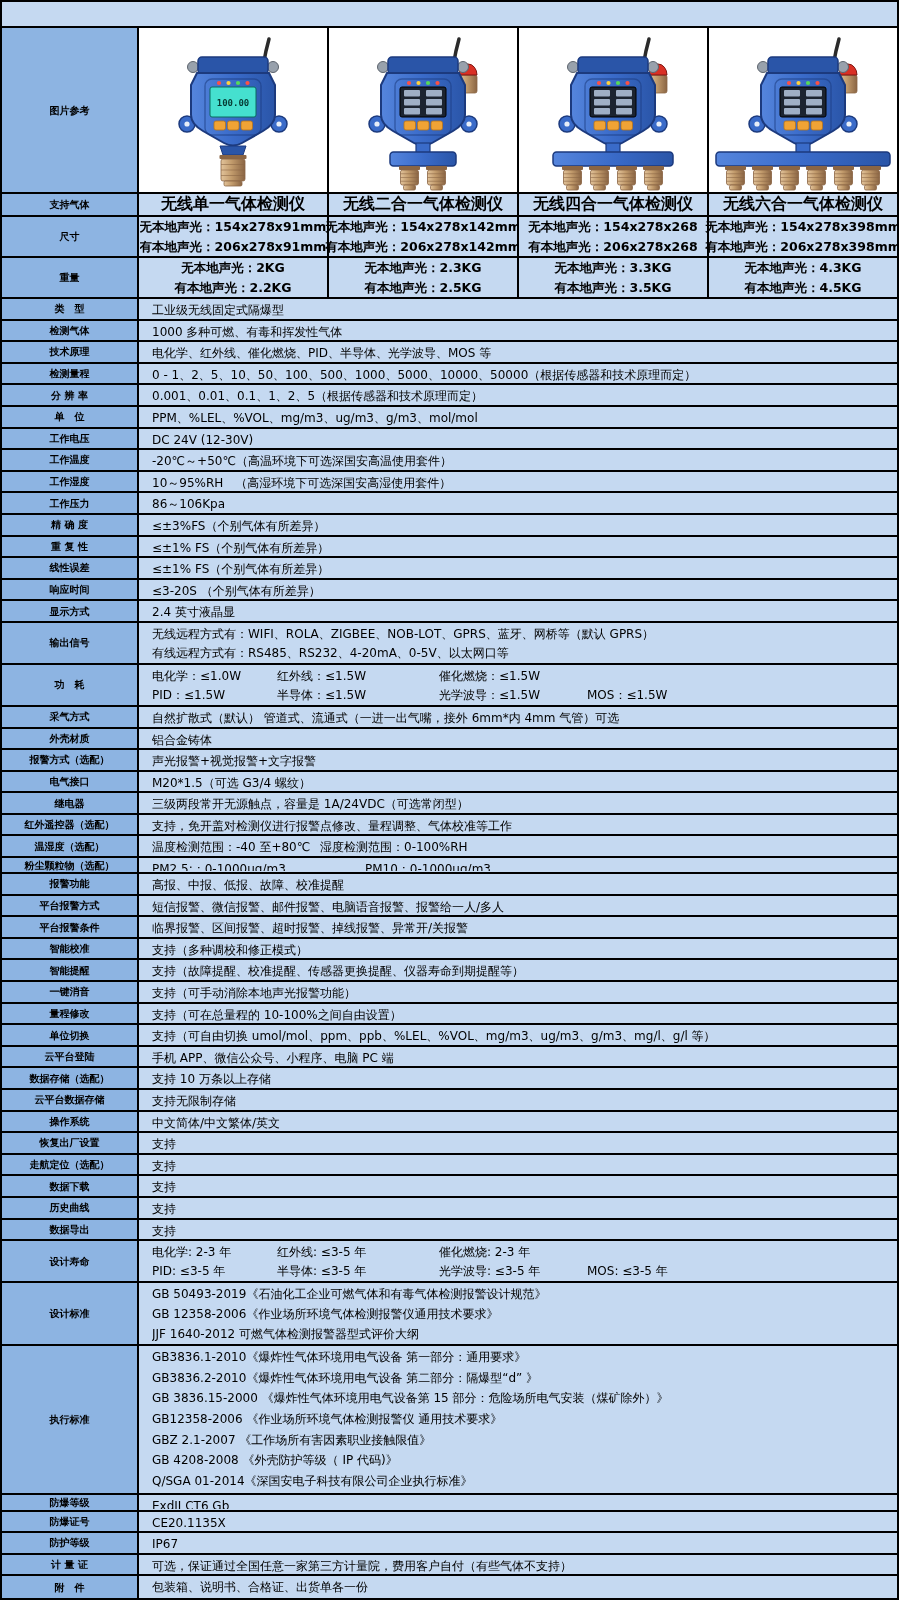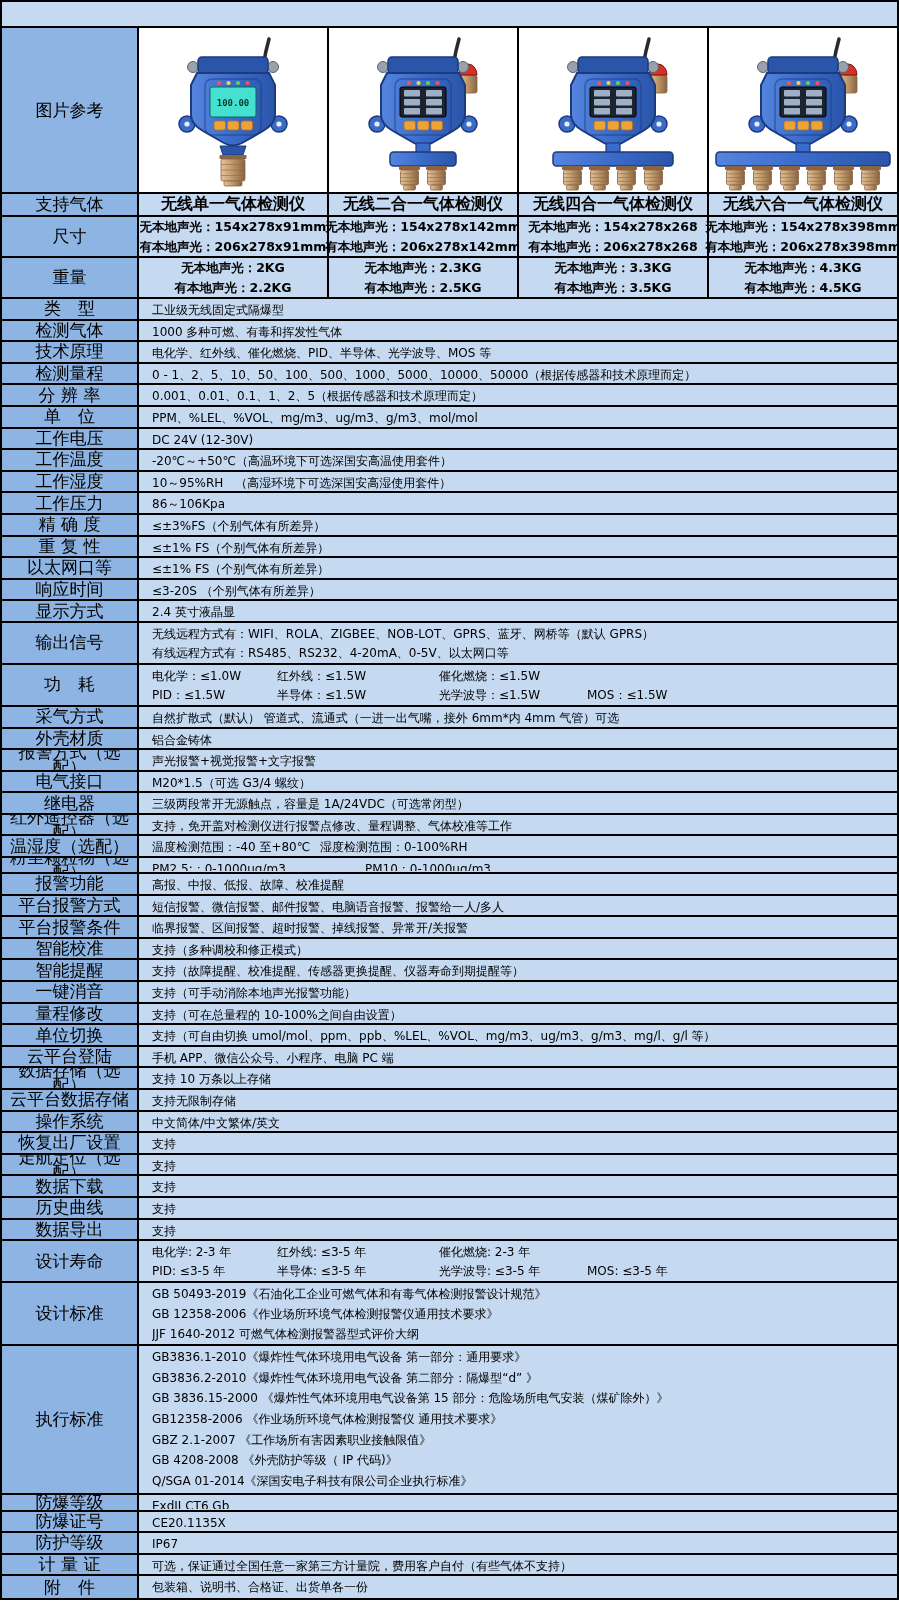--- a/index.html
+++ b/index.html
@@ -6,21 +6,21 @@
     --lblbg:#8DB4E2;
     --cellbg:#C5D9F1;
     --border:#000000;
   }
   html,body{margin:0;padding:0;background:#ffffff;}
   body{font-family:"DejaVu Sans","Liberation Sans",sans-serif;color:#000;}
   .sheet{width:899px;border:2px solid var(--border);box-sizing:border-box;background:var(--cellbg);}
   .row{display:flex;border-bottom:2px solid var(--border);box-sizing:border-box;overflow:hidden;}
   .row:last-child{border-bottom:none;}
   .lbl{width:137px;flex:0 0 137px;background:var(--lblbg);display:flex;align-items:center;justify-content:center;
-       font-weight:normal;font-size:17px;border-right:2px solid var(--border);box-sizing:border-box;text-align:center;
+       font-weight:bold;font-size:10px;border-right:2px solid var(--border);box-sizing:border-box;text-align:center;
        line-height:15px;padding:0 2px;}
   .cell{flex:1;border-right:2px solid var(--border);display:flex;flex-direction:column;align-items:center;justify-content:center;
         font-size:12px;box-sizing:border-box;background:var(--cellbg);min-width:0;}
   .cell:last-child{border-right:none;}
   .hdr{font-weight:bold;font-size:15px;letter-spacing:1px;margin-top:36px;}
   .sup{font-weight:600;font-size:16px;}
   .imgcell{background:#ffffff;justify-content:center;padding:0;}
   .val{flex:1;background:var(--cellbg);display:flex;flex-direction:column;justify-content:center;
        padding:1px 6px 1px 13px;box-sizing:border-box;min-width:0;}
   .line{line-height:21px;font-size:12px;white-space:nowrap;overflow:hidden;}
@@ -411,21 +411,21 @@
         <div class="line"><span class="seg">≤±3%FS（个别气体有所差异）</span></div>
       </div>
     </div>
     <div class="row" style="height:21.6px">
       <div class="lbl">重 复 性</div>
       <div class="val">
         <div class="line"><span class="seg">≤±1% FS（个别气体有所差异）</span></div>
       </div>
     </div>
     <div class="row" style="height:21.6px">
-      <div class="lbl">以太网口等</div>
+      <div class="lbl">线性误差</div>
       <div class="val">
         <div class="line"><span class="seg">≤±1% FS（个别气体有所差异）</span></div>
       </div>
     </div>
     <div class="row" style="height:21.6px">
       <div class="lbl">响应时间</div>
       <div class="val">
         <div class="line"><span class="seg">≤3-20S （个别气体有所差异）</span></div>
       </div>
     </div>

